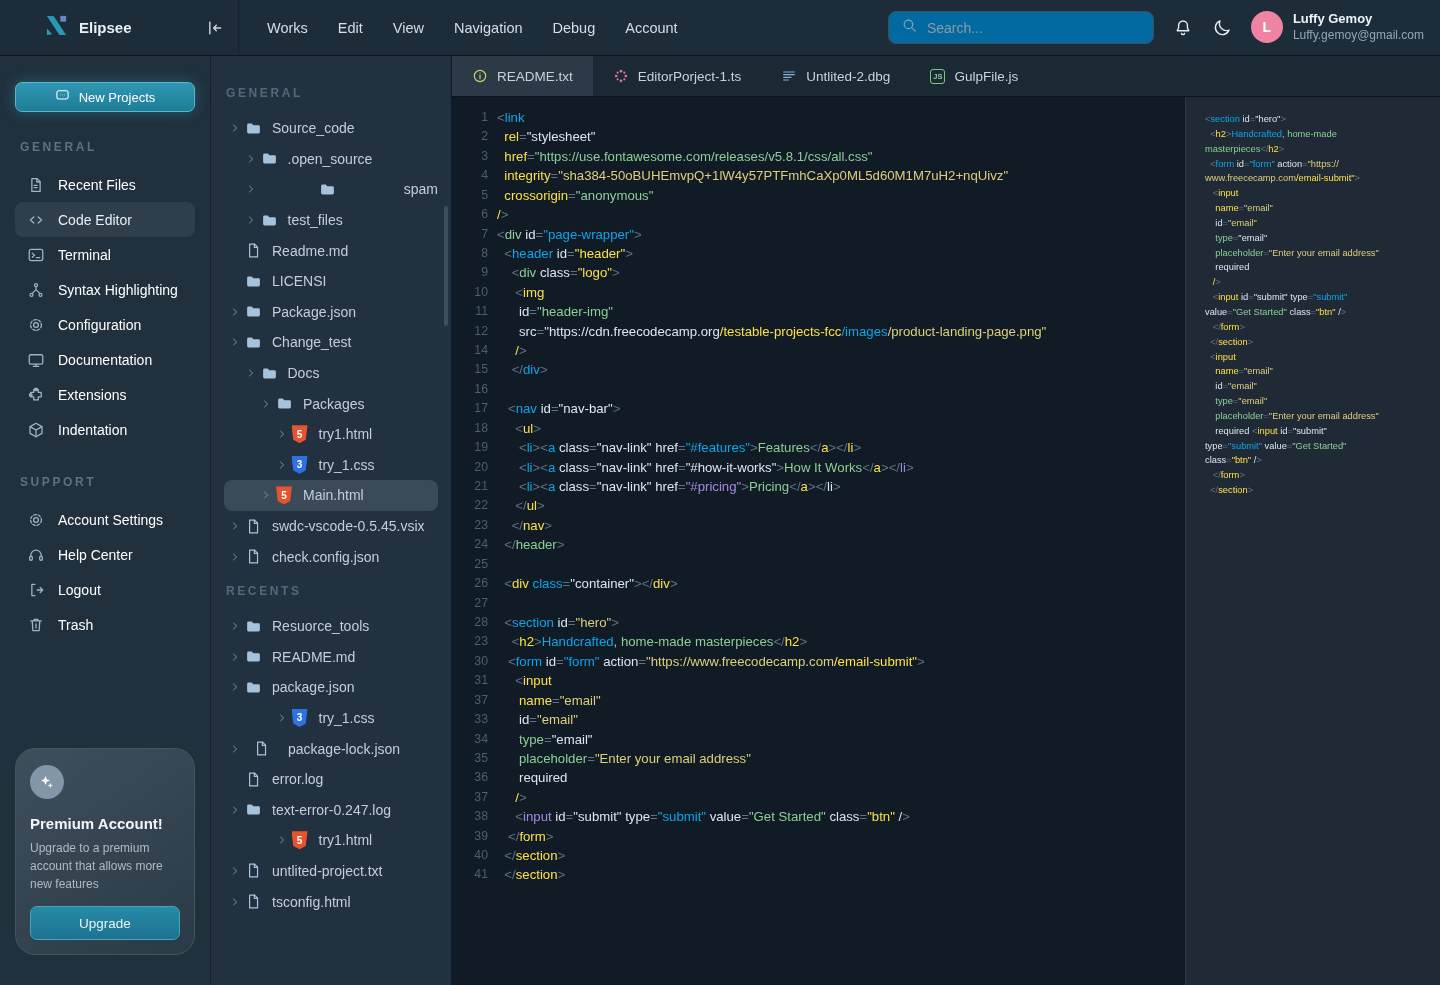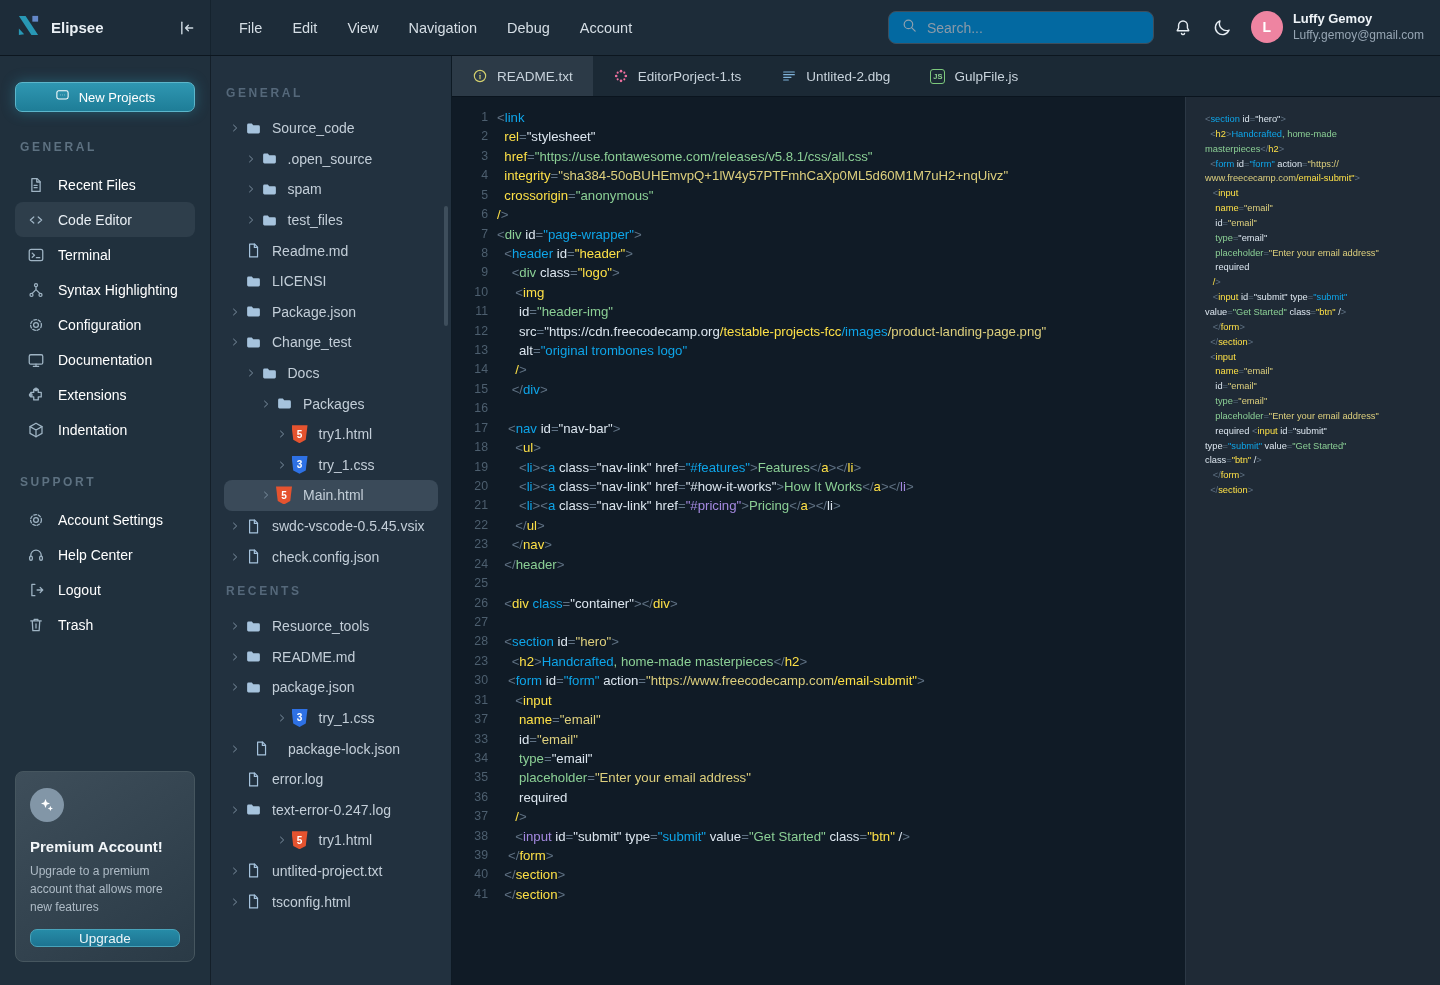--- a/index.html
+++ b/index.html
@@ -4,21 +4,21 @@
 <style>
   * { margin:0; padding:0; box-sizing:border-box; }
   html,body { width:1440px; height:985px; overflow:hidden; background:#101b26;
     font-family:"Liberation Sans","DejaVu Sans",sans-serif; }
   .app { width:1440px; height:985px; display:flex; flex-direction:column; }
 
   
   .topbar { height:56px; min-height:56px; background:#1d2c39; display:flex; align-items:center;
     border-bottom:1px solid #0c161f; }
   .brand { width:211px; min-width:211px; height:100%; display:flex; align-items:center;
-    gap:10px; padding:0 14px 0 16px; border-right:1px solid #15232e; }
+    gap:10px; padding:0 14px 0 16px; border-right:1px solid #15232e;margin-left:28px; }
   .brand-title { font-size:15px; font-weight:700; color:#e9eff4; flex:1; }
   .icon-btn { background:none; border:none; color:#cdd8e0; display:flex; align-items:center; cursor:pointer; }
   .menus { display:flex; gap:30px; padding-left:28px; }
   .menu-item { font-size:14.5px; color:#d5dee5; cursor:pointer; background:none; border:none; }
   .top-right { margin-left:auto; display:flex; align-items:center; gap:19px; padding-right:16px; }
   .search { width:266px; height:33px; background:#0369a1; border:1px solid #3e4e5c; border-radius:8px;
     display:flex; align-items:center; gap:9px; padding:0 12px; }
   .search input { background:transparent; border:none; outline:none; color:#c7d2dc; font-size:14px; width:100%;
     font-family:inherit; }
   .search input::placeholder { color:#8b9aa8; }
@@ -39,28 +39,28 @@
   .btn-new { width:100%; height:30px; border-radius:7px; cursor:pointer;
     background:linear-gradient(180deg,#2f97b2,#1e7d97); border:1px solid #5cb6cb; color:#fff;
     font-size:13px; font-family:inherit; display:flex; align-items:center; justify-content:center; gap:9px;
     box-shadow:0 0 14px rgba(47,151,178,.45); }
   .btn-new .icon svg { width:15px; height:15px; }
   .side-title { margin:28px 5px 13px; font-size:12px; letter-spacing:2.6px; color:#5d7181; font-weight:700; }
   .side-item { height:35px; display:flex; align-items:center; gap:13px; padding:0 12px; border-radius:8px;
     color:#ffffff; font-size:14px; cursor:pointer; }
   .side-item.active { background:#2e3e4b; color:#e9eff4; }
   .side-item .icon svg { width:18px; height:18px; color:#9fb4c4; display:block; }
-  .premium { position:absolute; left:15px; right:15px; bottom:23px; border-radius:8px; padding:16px 14px 14px;
+  .premium { position:absolute; left:15px; right:15px; bottom:30px; border-radius:20px; padding:16px 14px 14px;
     background:linear-gradient(145deg,#3e4e5a,#2a3a46); border:1px solid #46565f; }
   .premium-circle { width:34px; height:34px; border-radius:50%; background:#8296a7;
     display:flex; align-items:center; justify-content:center; }
   .premium-circle svg { width:18px; height:18px; color:#ffffff; }
   .premium-title { margin-top:16px; font-size:15px; font-weight:700; color:#f2f6f9; }
   .premium-desc { margin-top:7px; font-size:12px; color:#aebbc6; line-height:1.5; }
-  .btn-upgrade { margin-top:13px; width:100%; height:18px; border-radius:7px; cursor:pointer;
+  .btn-upgrade { margin-top:13px; width:100%; height:34px; border-radius:7px; cursor:pointer;
     background:linear-gradient(180deg,#268ba7,#1d7391); border:1px solid #49a3ba; color:#eaf4f7;
     font-size:13.5px; font-family:inherit; }
 
   
   .filetree { width:241px; min-width:241px; background:#22313f; border-right:1px solid #0e1a24;
     padding-top:18px; position:relative; overflow:hidden; }
   .ft-title { padding-left:15px; font-size:12px; letter-spacing:2.6px; color:#55687a; font-weight:700;
     margin:12px 0 13px; }
   .ft-row { height:30.6px; display:flex; align-items:center; margin:0 13px; border-radius:8px;
     font-size:14px; color:#c3ced8; cursor:pointer; }
@@ -127,21 +127,21 @@
       </span>
       <span class="brand-title">Elipsee</span>
       <button class="icon-btn icon">
         <svg width="20" height="20" viewBox="0 0 24 24">
             <path d="M7 5v14"></path>
             <path d="M20 12h-8.5M14.8 8.7L11.5 12l3.3 3.3"></path>
           </svg>
       </button>
     </div>
     <nav class="menus" id="menus">
-        <button class="menu-item">File</button>
+        <button class="menu-item">Works</button>
         <button class="menu-item">Edit</button>
         <button class="menu-item">View</button>
         <button class="menu-item">Navigation</button>
         <button class="menu-item">Debug</button>
         <button class="menu-item">Account</button>
       </nav>
     <div class="top-right">
       <div class="search">
         <span class="icon">
           <svg viewBox="0 0 24 24">
@@ -345,21 +345,21 @@
           </span>
           <span class="ft-ico">
             <span class="icon" style="display:flex">
               <svg viewBox="0 0 24 24">
                 <path class="filled" d="M3 7a2 2 0 0 1 2-2h4.6l2 2.4H19a2 2 0 0 1 2 2V17a2 2 0 0 1-2 2H5a2 2 0 0 1-2-2z"></path>
               </svg>
             </span>
           </span>
           <span>.open_source</span>
         </div>
-        <div class="ft-row" style="padding-left: 21.5px;">
+        <div class="ft-row" style="padding-left: 21.5px; justify-content: space-between;">
           <span class="ft-chev">
             <span class="icon" style="display:flex">
               <svg viewBox="0 0 24 24">
                 <path d="M8.5 5l7.5 7-7.5 7" stroke-width="2.4"></path>
               </svg>
             </span>
           </span>
           <span class="ft-ico">
             <span class="icon" style="display:flex">
               <svg viewBox="0 0 24 24">
@@ -797,24 +797,20 @@
               <span class="ln">10</span>
               <span class="code-text">     <span class="tk-p">&lt;</span><span class="tk-k">img</span></span>
             </div>
             <div class="code-line">
               <span class="ln">11</span>
               <span class="code-text">      <span class="tk-w">id</span><span class="tk-p">=</span><span class="tk-g">"header-img"</span></span>
             </div>
             <div class="code-line">
               <span class="ln">12</span>
               <span class="code-text">      <span class="tk-w">src</span><span class="tk-p">=</span><span class="tk-w">"https://cdn.freecodecamp.org</span><span class="tk-k">/testable-projects-fcc</span><span class="tk-b">/images</span><span class="tk-y">/product-landing-page.png"</span></span>
-            </div>
-            <div class="code-line">
-              <span class="ln">13</span>
-              <span class="code-text">      <span class="tk-w">alt</span><span class="tk-p">=</span><span class="tk-b">"original trombones logo"</span></span>
             </div>
             <div class="code-line">
               <span class="ln">14</span>
               <span class="code-text">     <span class="tk-k">/</span><span class="tk-p">&gt;</span></span>
             </div>
             <div class="code-line">
               <span class="ln">15</span>
               <span class="code-text">    <span class="tk-p">&lt;/</span><span class="tk-b">div</span><span class="tk-p">&gt;</span></span>
             </div>
             <div class="code-line">

